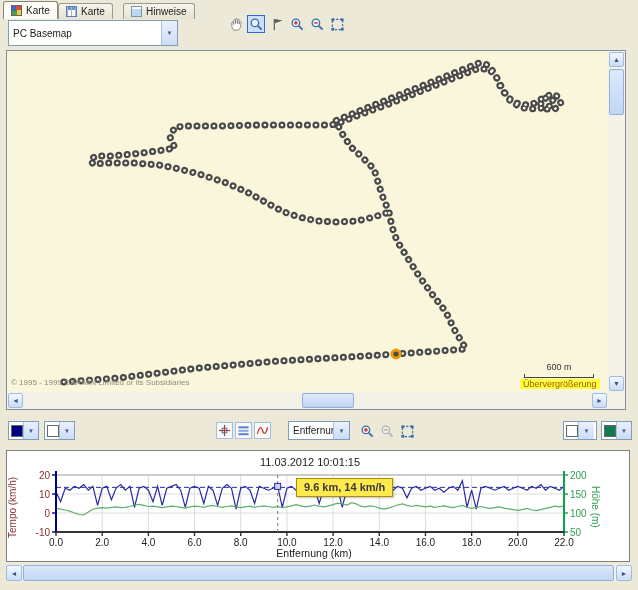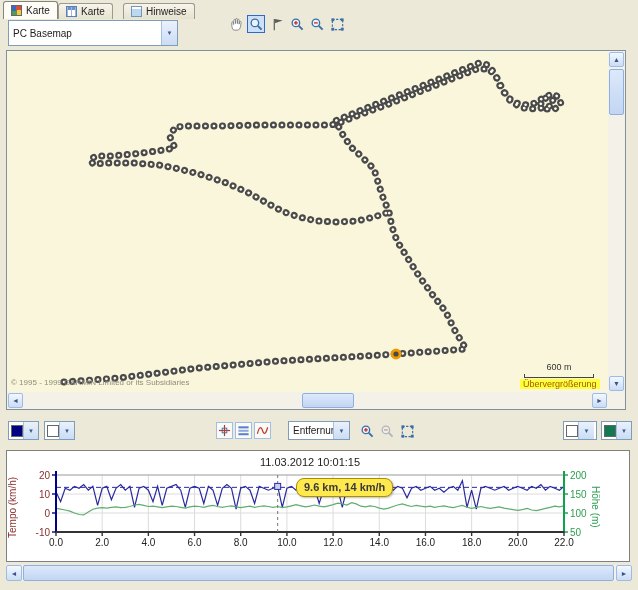--- a/index.html
+++ b/index.html
@@ -47,21 +47,21 @@
   #scale-bracket{position:absolute;left:517px;top:323px;width:70px;height:4px;box-sizing:border-box;
         border-left:1px solid #444;border-right:1px solid #444;border-bottom:1px solid #444;}
   #overzoom{position:absolute;left:513px;top:328px;font-size:9px;color:#A05A00;background:#FFFF3D;padding:0 3px;}
   
   #ylabel-left{position:absolute;left:0;top:16px;width:14px;height:80px;writing-mode:vertical-rl;
         transform:rotate(180deg);text-align:center;font-size:10px;color:#8B2E2E;}
   #ylabel-right{position:absolute;left:580px;top:16px;width:14px;height:80px;writing-mode:vertical-rl;
         text-align:center;font-size:10px;color:#2E9E50;}
   #xlabel{position:absolute;left:200px;top:96px;width:214px;text-align:center;font-size:10.5px;color:#222;}
   #tooltip{position:absolute;left:289px;top:27px;height:17px;line-height:17px;padding:0 7px;
-        background:#FFE94D;border:1px solid #A89000;border-radius:8px;font-size:11px;font-weight:bold;
+        background:#FFE94D;border:1px solid #A89000;border-radius:0;font-size:11px;font-weight:bold;
         color:#3a3a3a;white-space:nowrap;z-index:5;box-shadow:1px 1px 2px rgba(0,0,0,.25);}
   svg{display:block;}
   svg text{font-family:"Liberation Sans",sans-serif;}
 </style>
 </head>
 <body>
 
 <div class="abs" id="tabbar" style="left:0;top:0;width:638px;height:18px;">
   <div class="tab active" style="left:3px;">
     <span class="tabicon map"></span>
@@ -299,20 +299,21 @@
       <line x1="510.8181818181818" y1="81" x2="510.8181818181818" y2="85" stroke="#333" stroke-width="1.4"></line>
       <text x="510.8181818181818" y="95" text-anchor="middle" fill="#222" font-size="10">20.0</text>
       <line x1="557" y1="81" x2="557" y2="85" stroke="#333" stroke-width="1.4"></line>
       <text x="557" y="95" text-anchor="middle" fill="#222" font-size="10">22.0</text>
       <text x="303" y="15" text-anchor="middle" fill="#222" font-size="11">11.03.2012 10:01:15</text>
       <line x1="270.67272727272723" y1="24" x2="270.67272727272723" y2="81" stroke="#777" stroke-dasharray="3 3"></line>
       <rect x="267.67272727272723" y="32.4" width="6" height="6" fill="#C8D0F0" stroke="#2A2AA0"></rect>
     </svg>
   <div id="ylabel-left">Tempo (km/h)</div>
   <div id="ylabel-right">Höhe (m)</div>
+  <div id="xlabel">Entfernung (km)</div>
   <div id="tooltip">9.6 km, 14 km/h</div>
 </div>
 
 <div class="sb" style="left:6px;top:565px;width:626px;height:16px;">
   <div class="sbtn" style="left:0;top:0;width:16px;height:16px;">
       <span>◄</span>
     </div>
   <div class="sthumb" style="left:17px;top:0;width:591px;height:16px;"></div>
   <div class="sbtn" style="left:610px;top:0;width:16px;height:16px;">
       <span>►</span>

